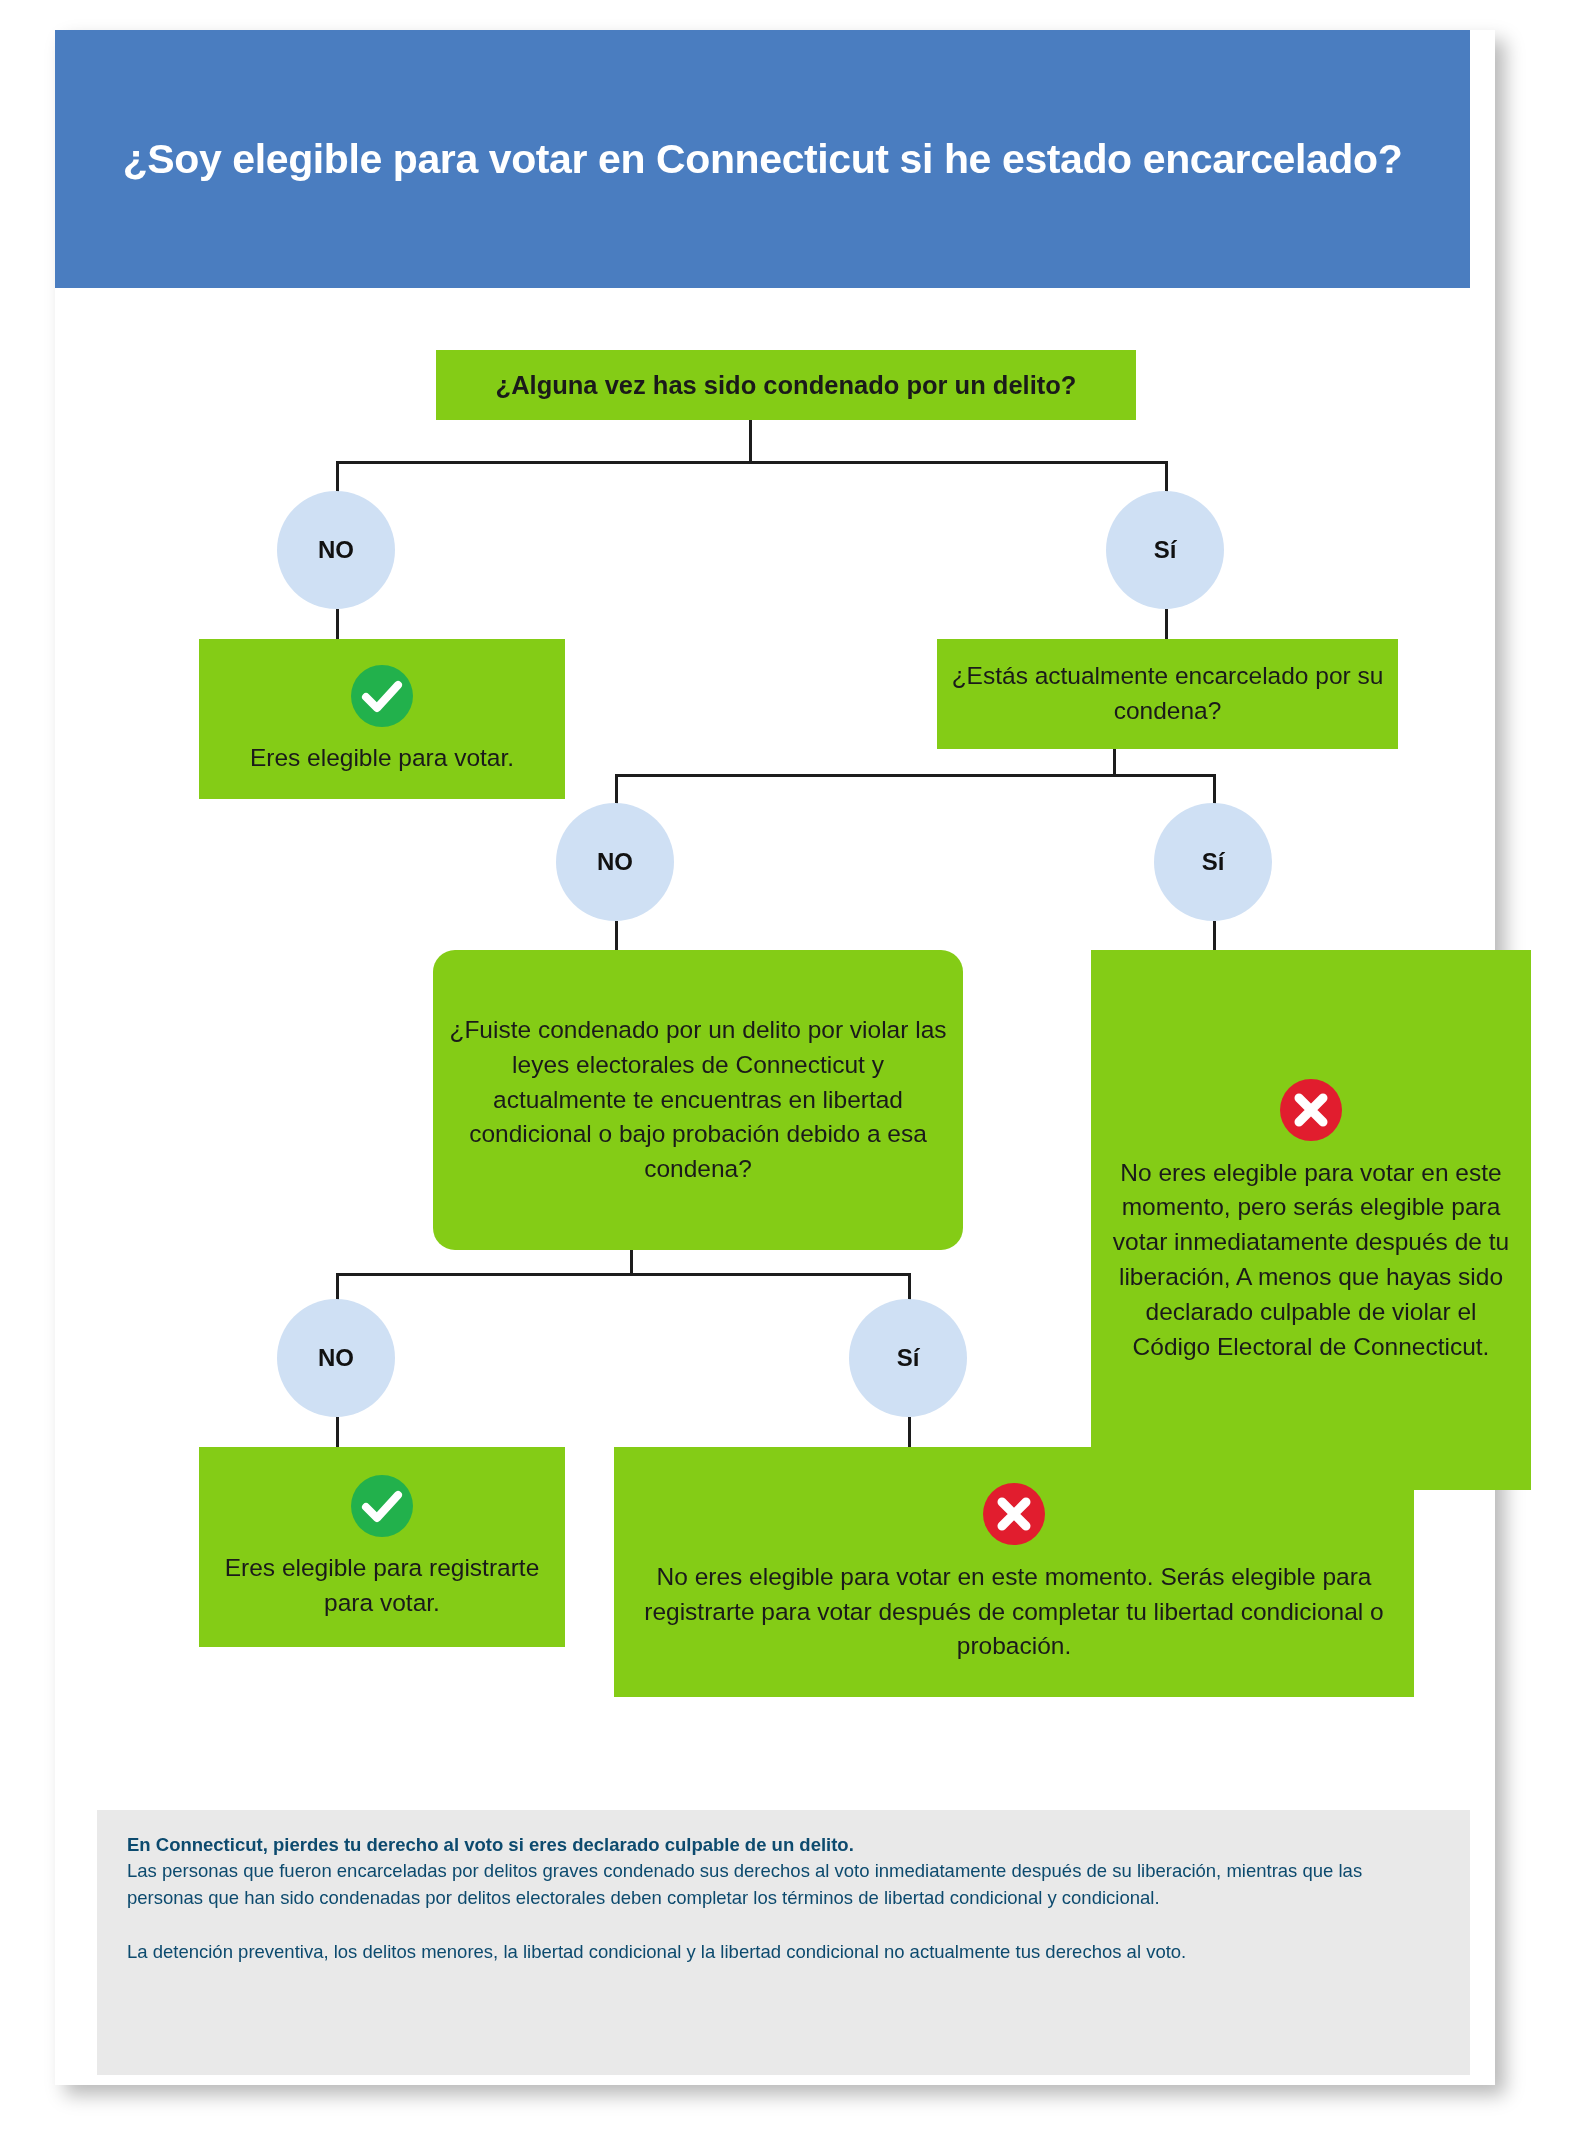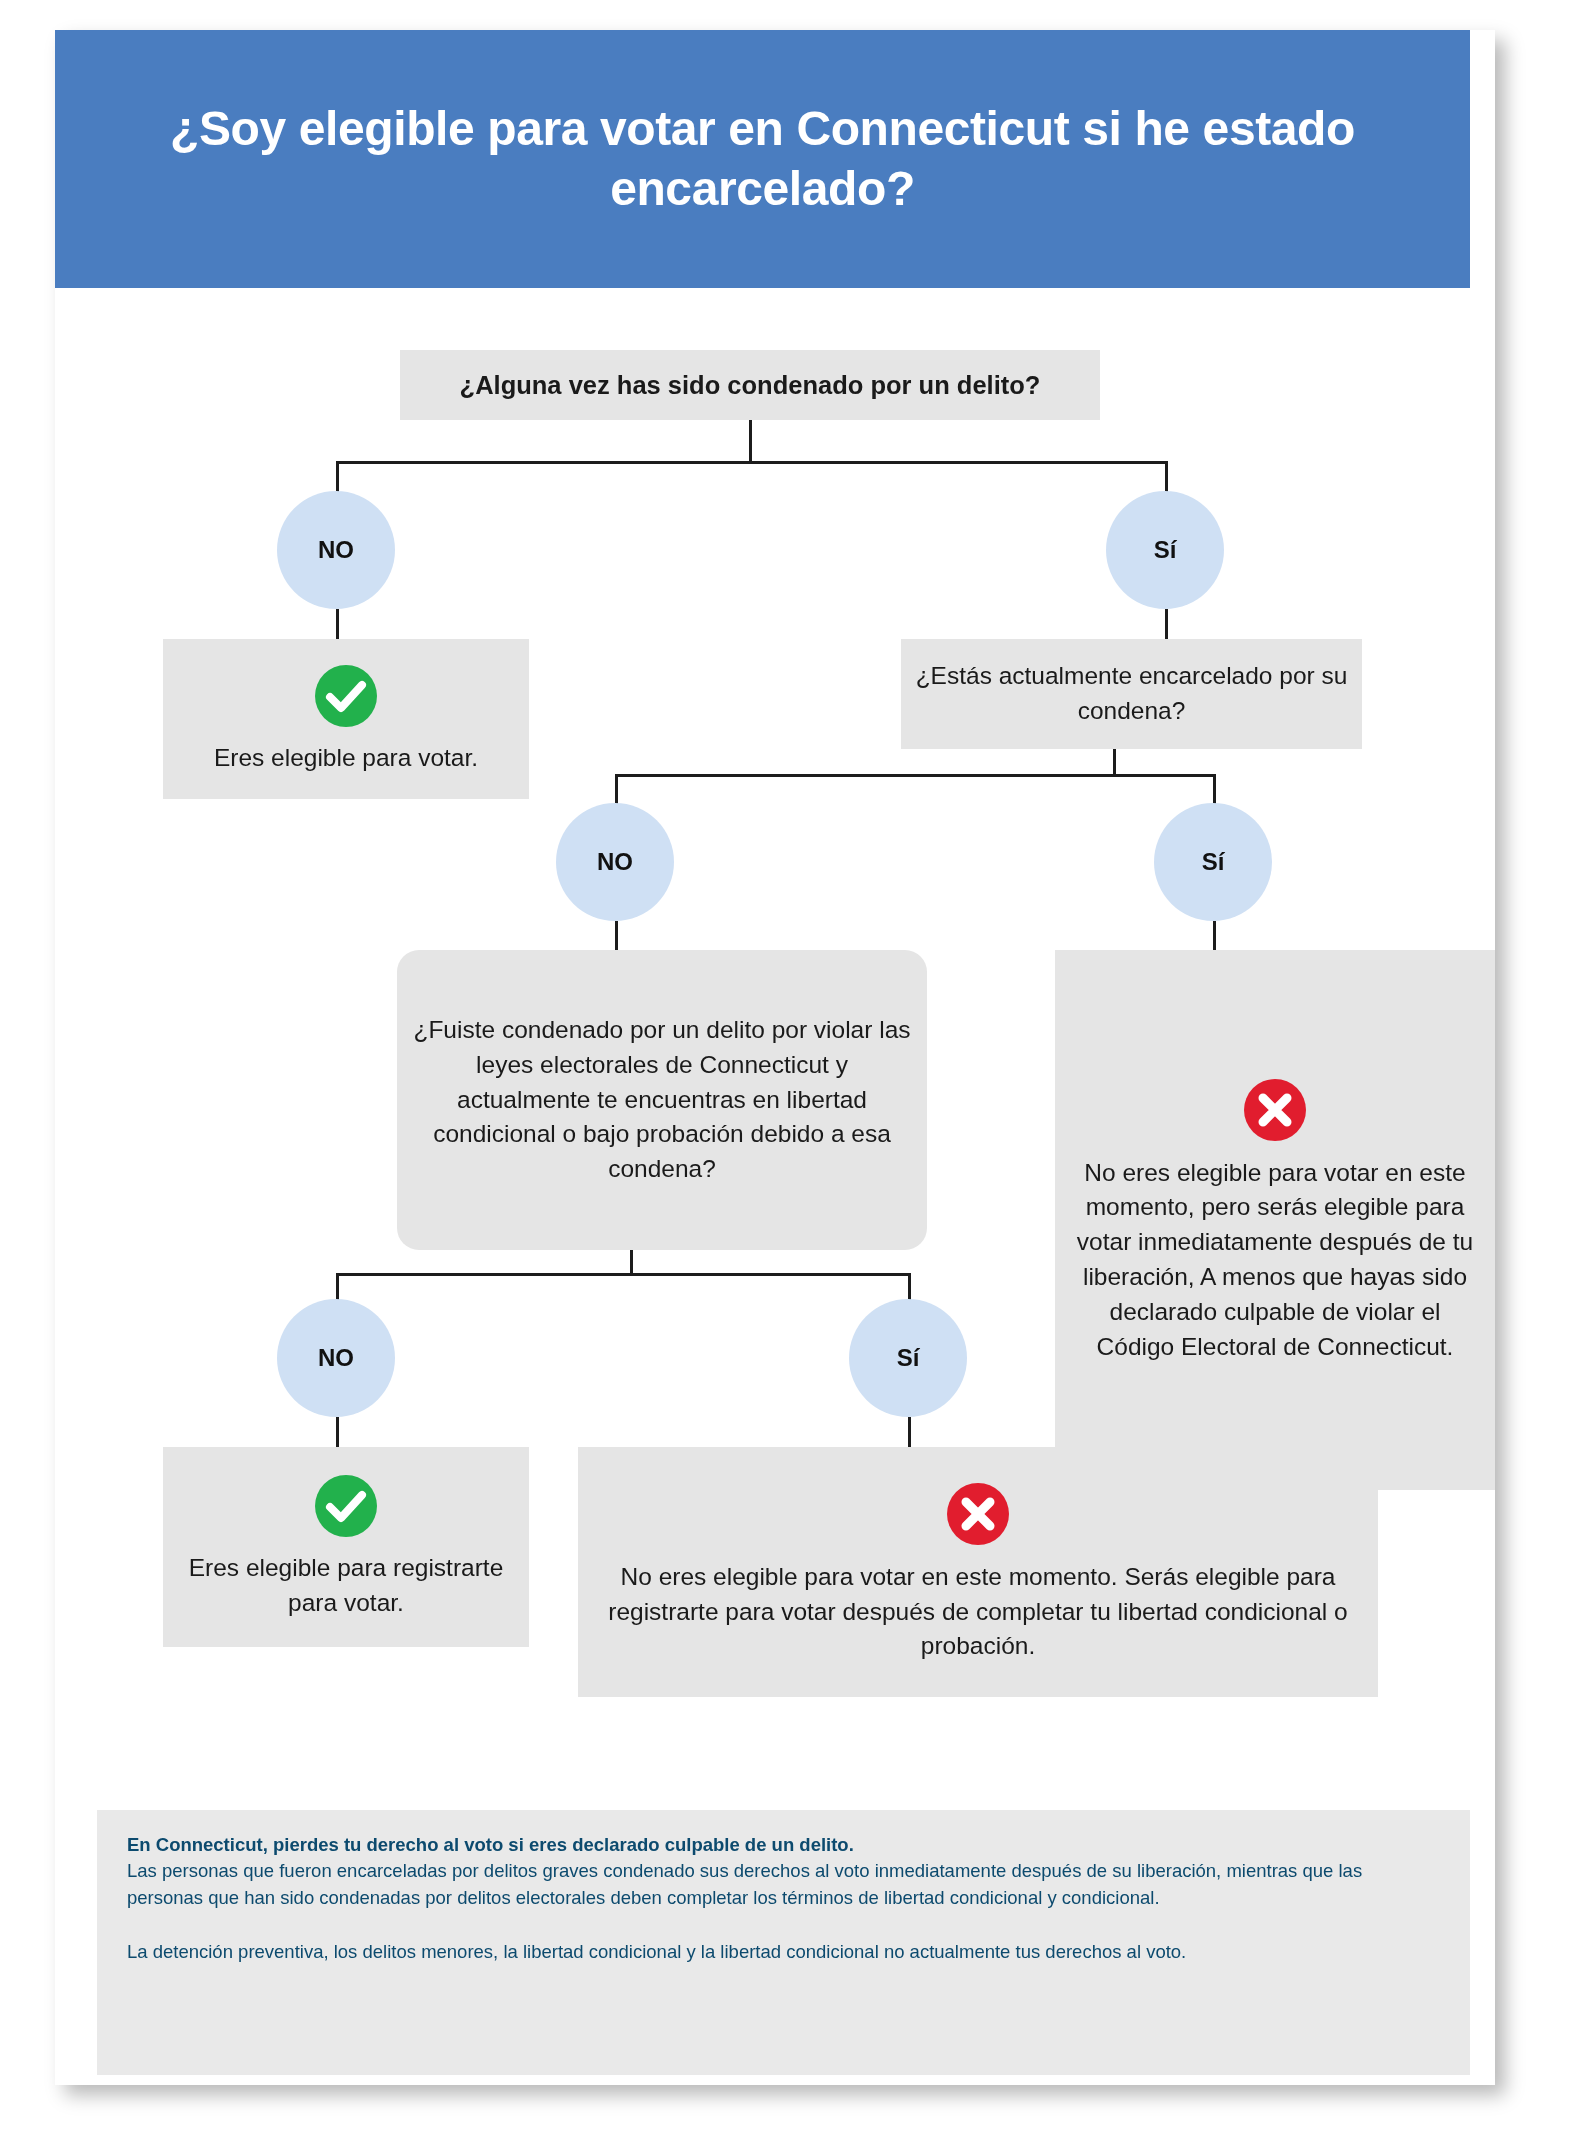--- a/index.html
+++ b/index.html
@@ -33,42 +33,43 @@
     width: 1415px;
     height: 258px;
     background: #4a7dc0;
     display: flex;
     align-items: center;
     justify-content: center;
   }
   .header h1 {
     margin: 0;
     color: #ffffff;
-    font-size: 48px;
+    font-size: 41px;
     font-weight: bold;
     line-height: 1.24;
-    text-align: center;
+    text-align: right;
     letter-spacing: -0.4px;
     padding: 0 40px;
   }
 
   
   .box {
     position: absolute;
-    background: #e5e5e5;
+    background: #84cc16;
     color: #1a1a1a;
     font-size: 24.5px;
     line-height: 1.42;
     text-align: center;
     box-sizing: border-box;
     display: flex;
     flex-direction: column;
     align-items: center;
     justify-content: center;
     padding: 12px 14px;
+    margin-left: 36px;
   }
   .box.q-top {
     font-weight: bold;
     font-size: 25.5px;
   }
   .circle {
     position: absolute;
     background: #cfe0f4;
     border-radius: 50%;
     display: flex;

